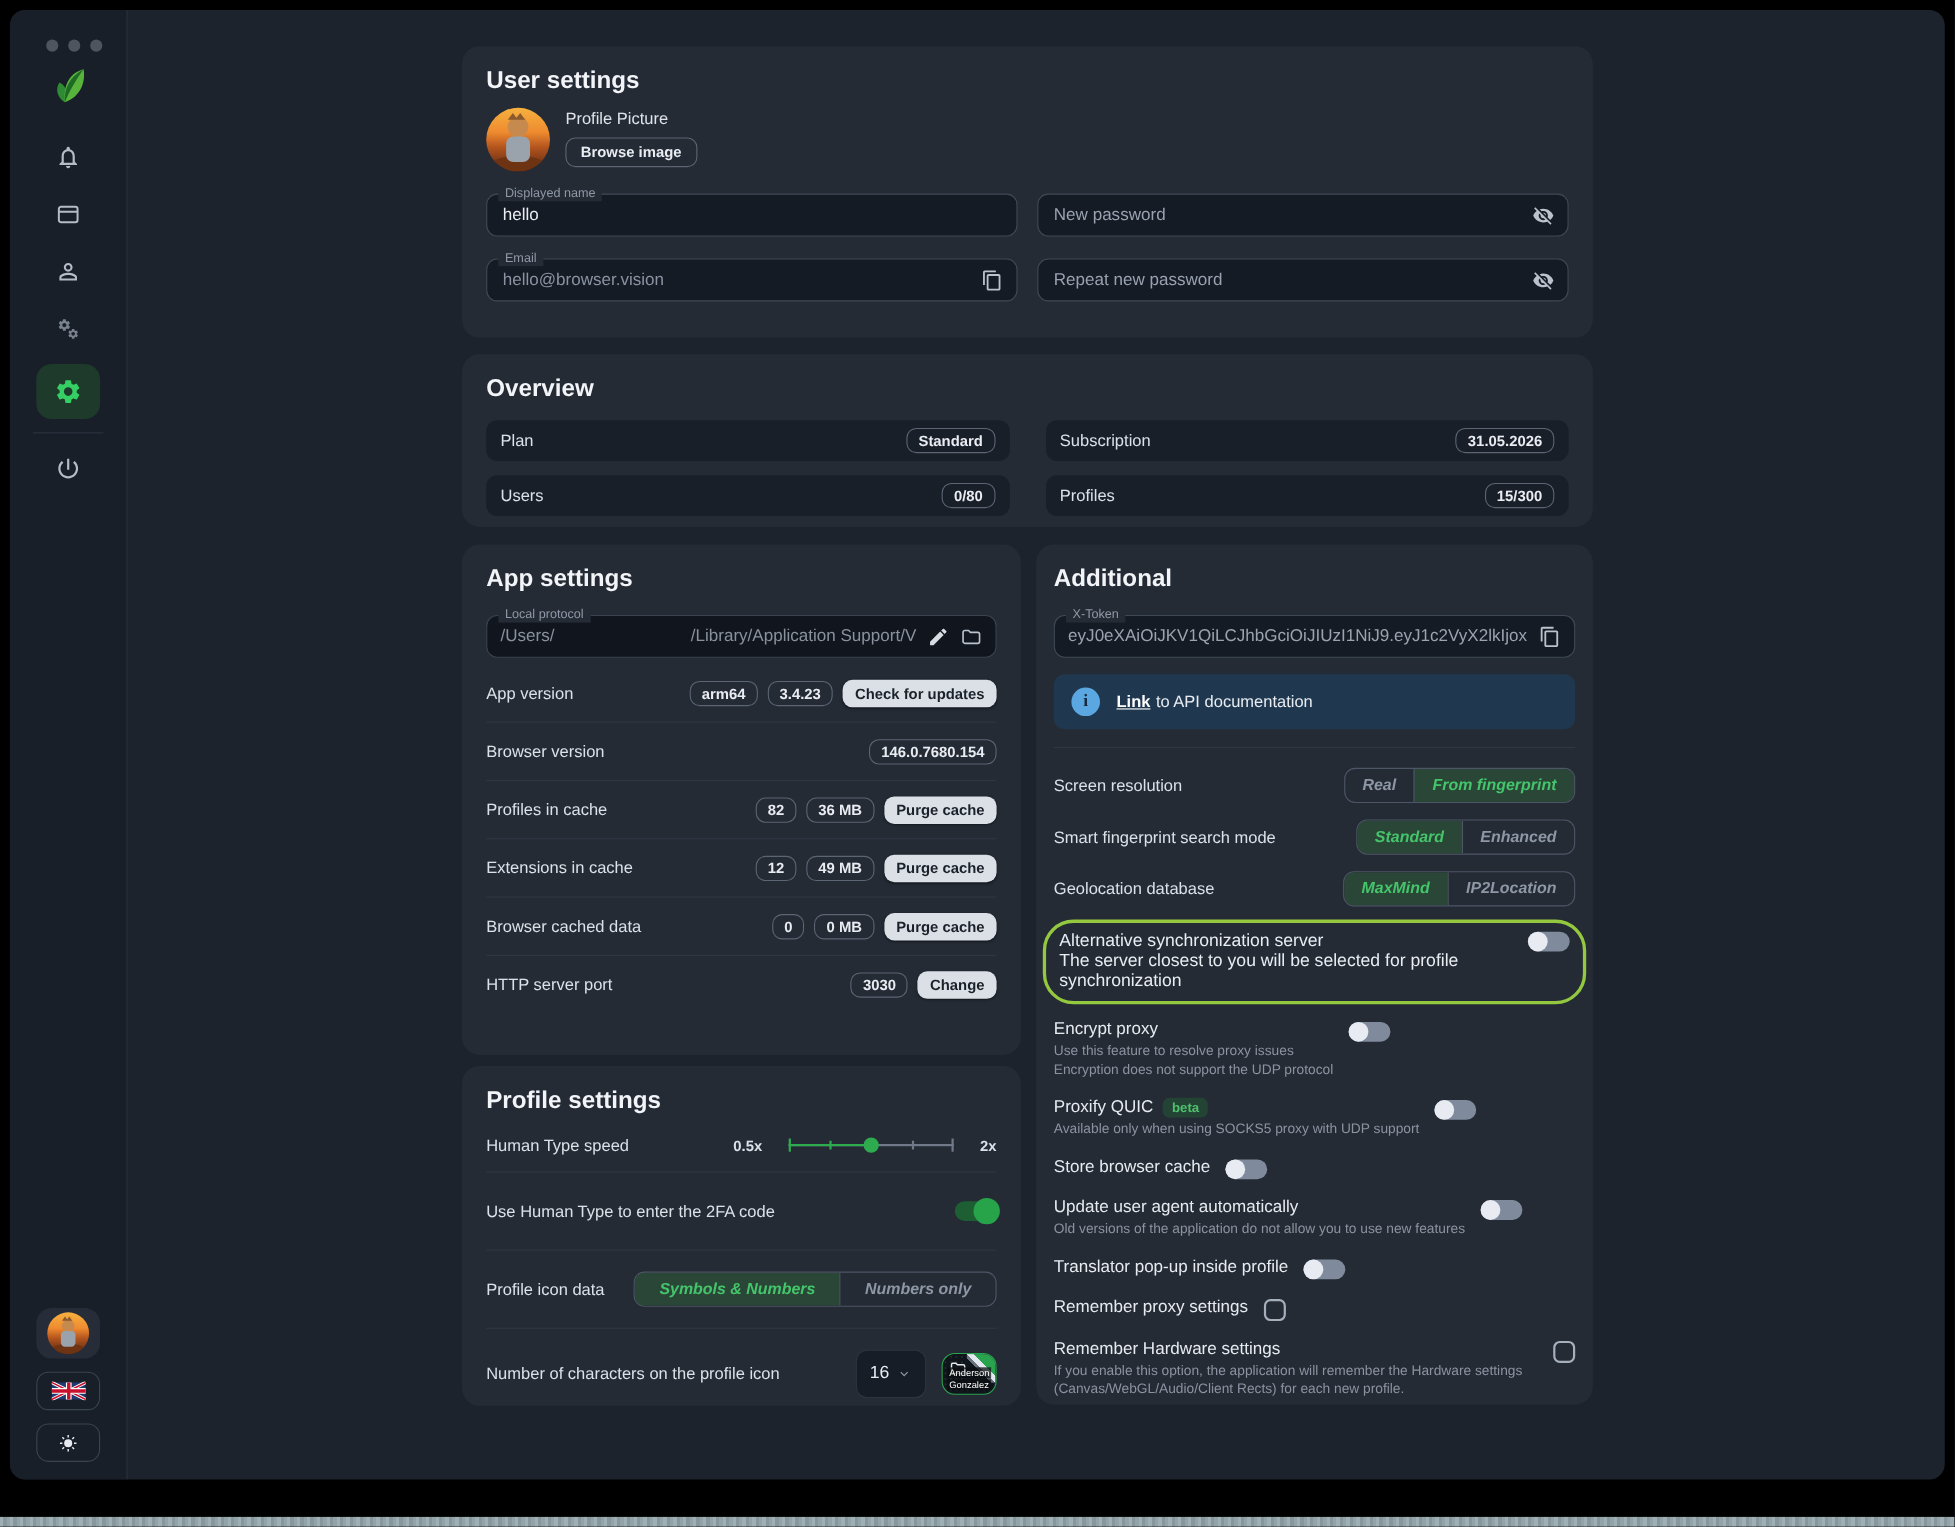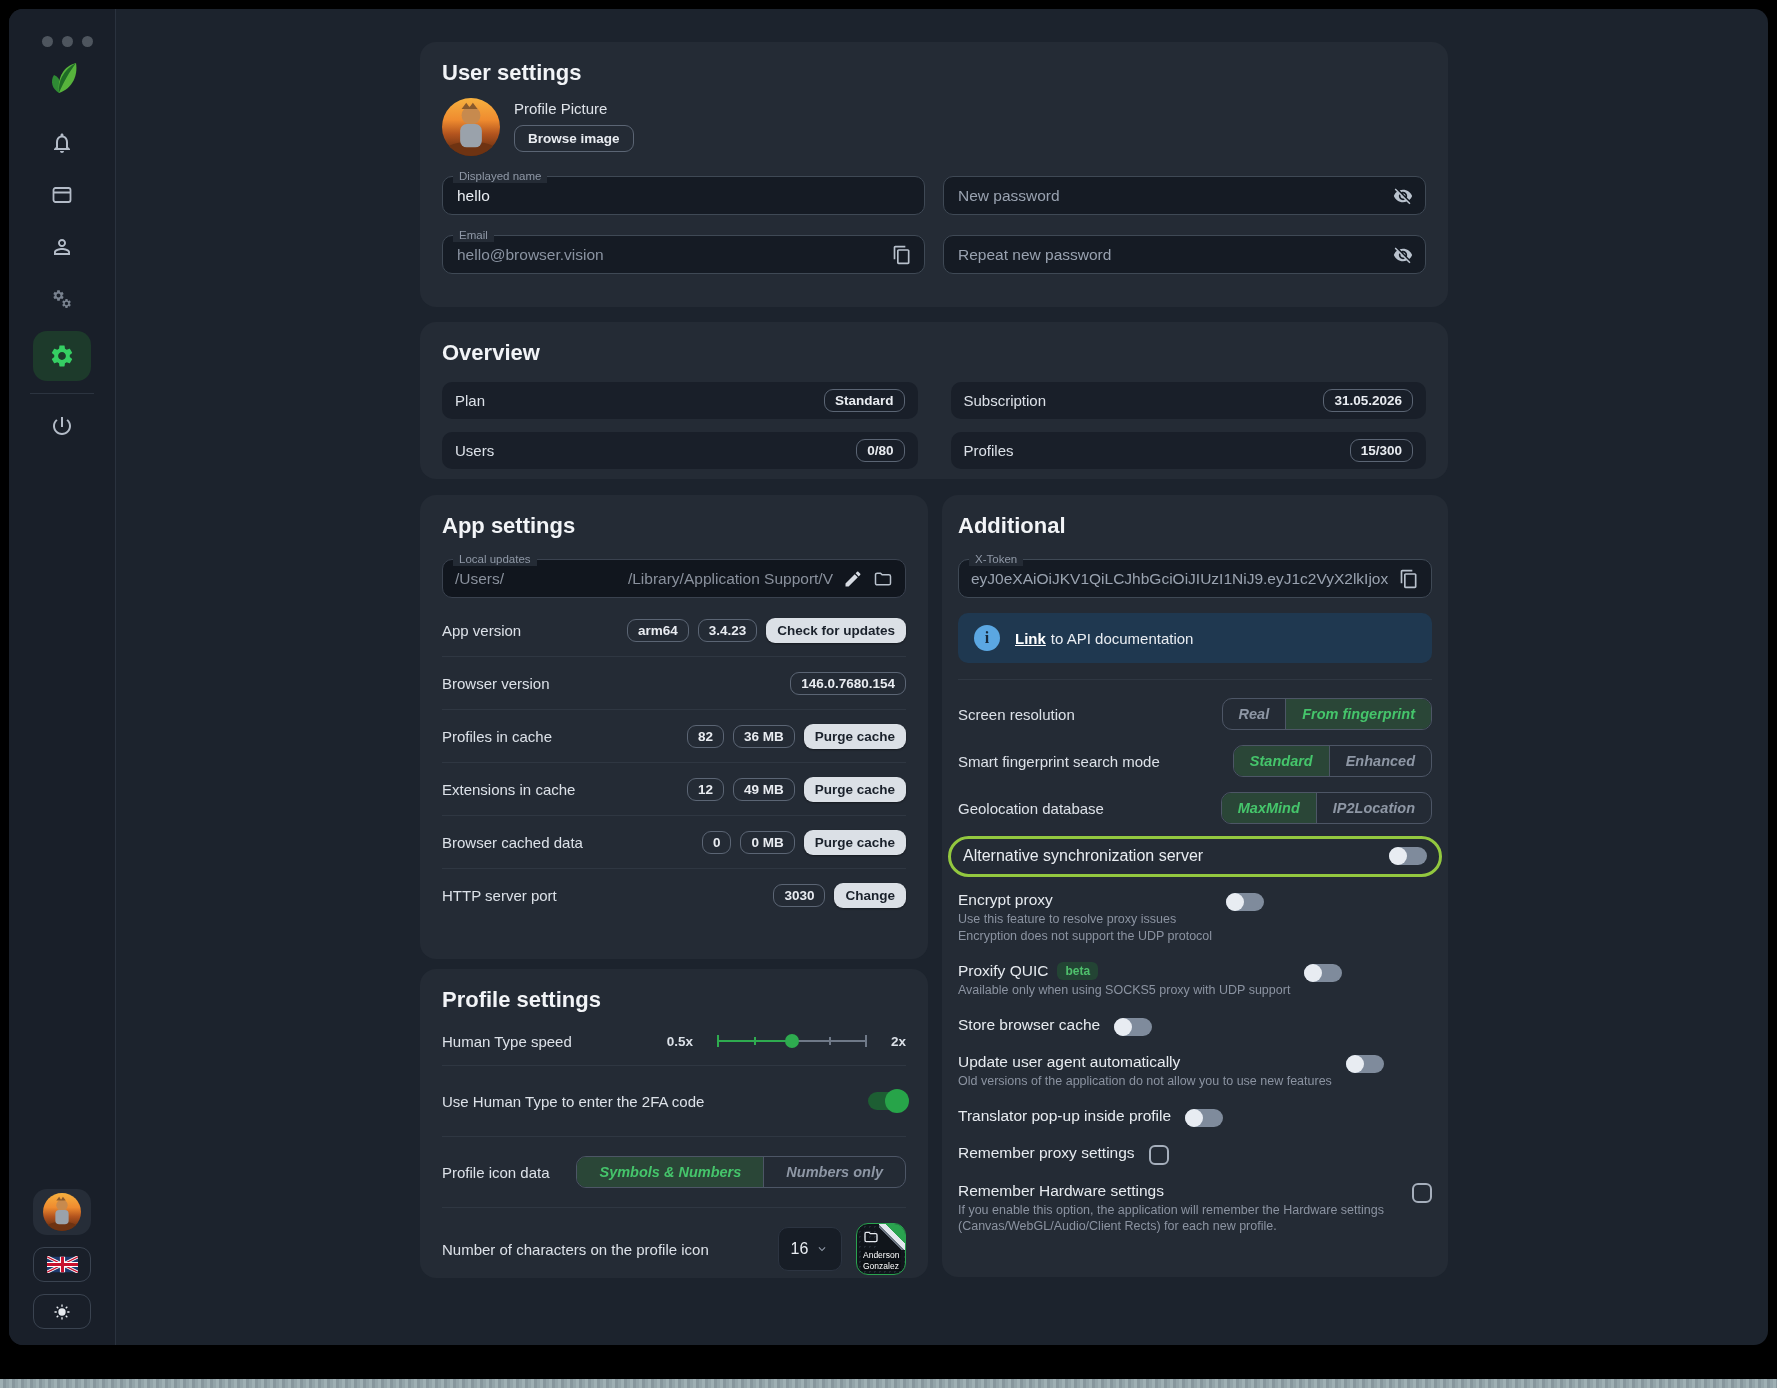--- a/index.html
+++ b/index.html
@@ -118,21 +118,21 @@
   .seg{padding:7px 16px;font-weight:700;font-size:14.5px;color:#8e97a5;background:transparent;
        border:none;cursor:pointer;font-family:inherit;white-space:nowrap;font-style:italic;}
   .seg + .seg{border-left:1px solid #4d5666;}
   .seg.sel{background:#2a4637;color:#45c56b;}
   
   .chars-right{display:flex;align-items:center;gap:14px;}
   .dd{height:42px;width:62px;background:#171d26;border:1px solid #2c3441;border-radius:10px;
       display:flex;align-items:center;justify-content:center;gap:7px;color:#e9edf2;
       font-size:16px;cursor:pointer;}
   .dd svg{width:14px;height:14px;color:#8e97a5;}
-  .icon-preview{position:relative;width:50px;height:52px;border-radius:12px;background:#10151b;
+  .icon-preview{position:relative;width:50px;height:38px;border-radius:12px;background:#10151b;
       border:1.5px solid #2aa34f;box-sizing:border-box;overflow:hidden;
       background-image:radial-gradient(#222a33 1px,transparent 1px);background-size:5px 5px;}
   .icon-preview .folder{position:absolute;top:5px;left:6px;color:#e6eaef;}
   .icon-preview .folder svg{width:16px;height:16px;}
   .fold{position:absolute;top:0;right:0;width:26px;height:26px;
     background:linear-gradient(225deg,#2aa34f 0 38%,#e3e8ee 38% 50%,#6a7480 50% 57%,#10151b 57% 100%);}
   .pname{position:absolute;left:4px;bottom:3px;display:flex;flex-direction:column;gap:1px;}
   .pname span{font-size:8.5px;line-height:10px;color:#fff;background:rgba(10,14,18,.75);
               padding:0 2px;width:fit-content;}
   
@@ -331,21 +331,21 @@
         </div>
       </div>
     </section>
 
     <div class="cols">
       <div class="col-l">
 
         <section class="card card-app">
           <h2>App settings</h2>
           <div class="o-field ls-field">
-            <span class="o-label">Local updates</span>
+            <span class="o-label">Local protocol</span>
             <span class="path">/Users/</span>
             <span class="ls-spacer"></span>
             <span class="path">/Library/Application Support/V</span>
             <span class="f-icon" style="color:#d7dce3">
               <svg viewBox="0 0 24 24" fill="currentColor">
                   <use href="#i-pencil"></use>
                 </svg>
             </span>
             <span class="f-icon">
               <svg viewBox="0 0 24 24" fill="none" stroke="currentColor" stroke-width="1.8">
@@ -502,20 +502,21 @@
             <span class="seg-ctl">
               <button class="seg sel">MaxMind</button>
               <button class="seg">IP2Location</button>
             </span>
           </div>
 
           <div class="hl">
             <div class="t-row-inner">
               <div class="t-text">
                 <div class="t-title">Alternative synchronization server</div>
+                <div class="t-sub">The server closest to you will be selected for profile synchronization</div>
               </div>
               <span class="toggle">
                   <span class="knob"></span>
                 </span>
             </div>
           </div>
 
           <div class="t-row">
             <div class="t-text">
               <div class="t-title">Encrypt proxy</div>

